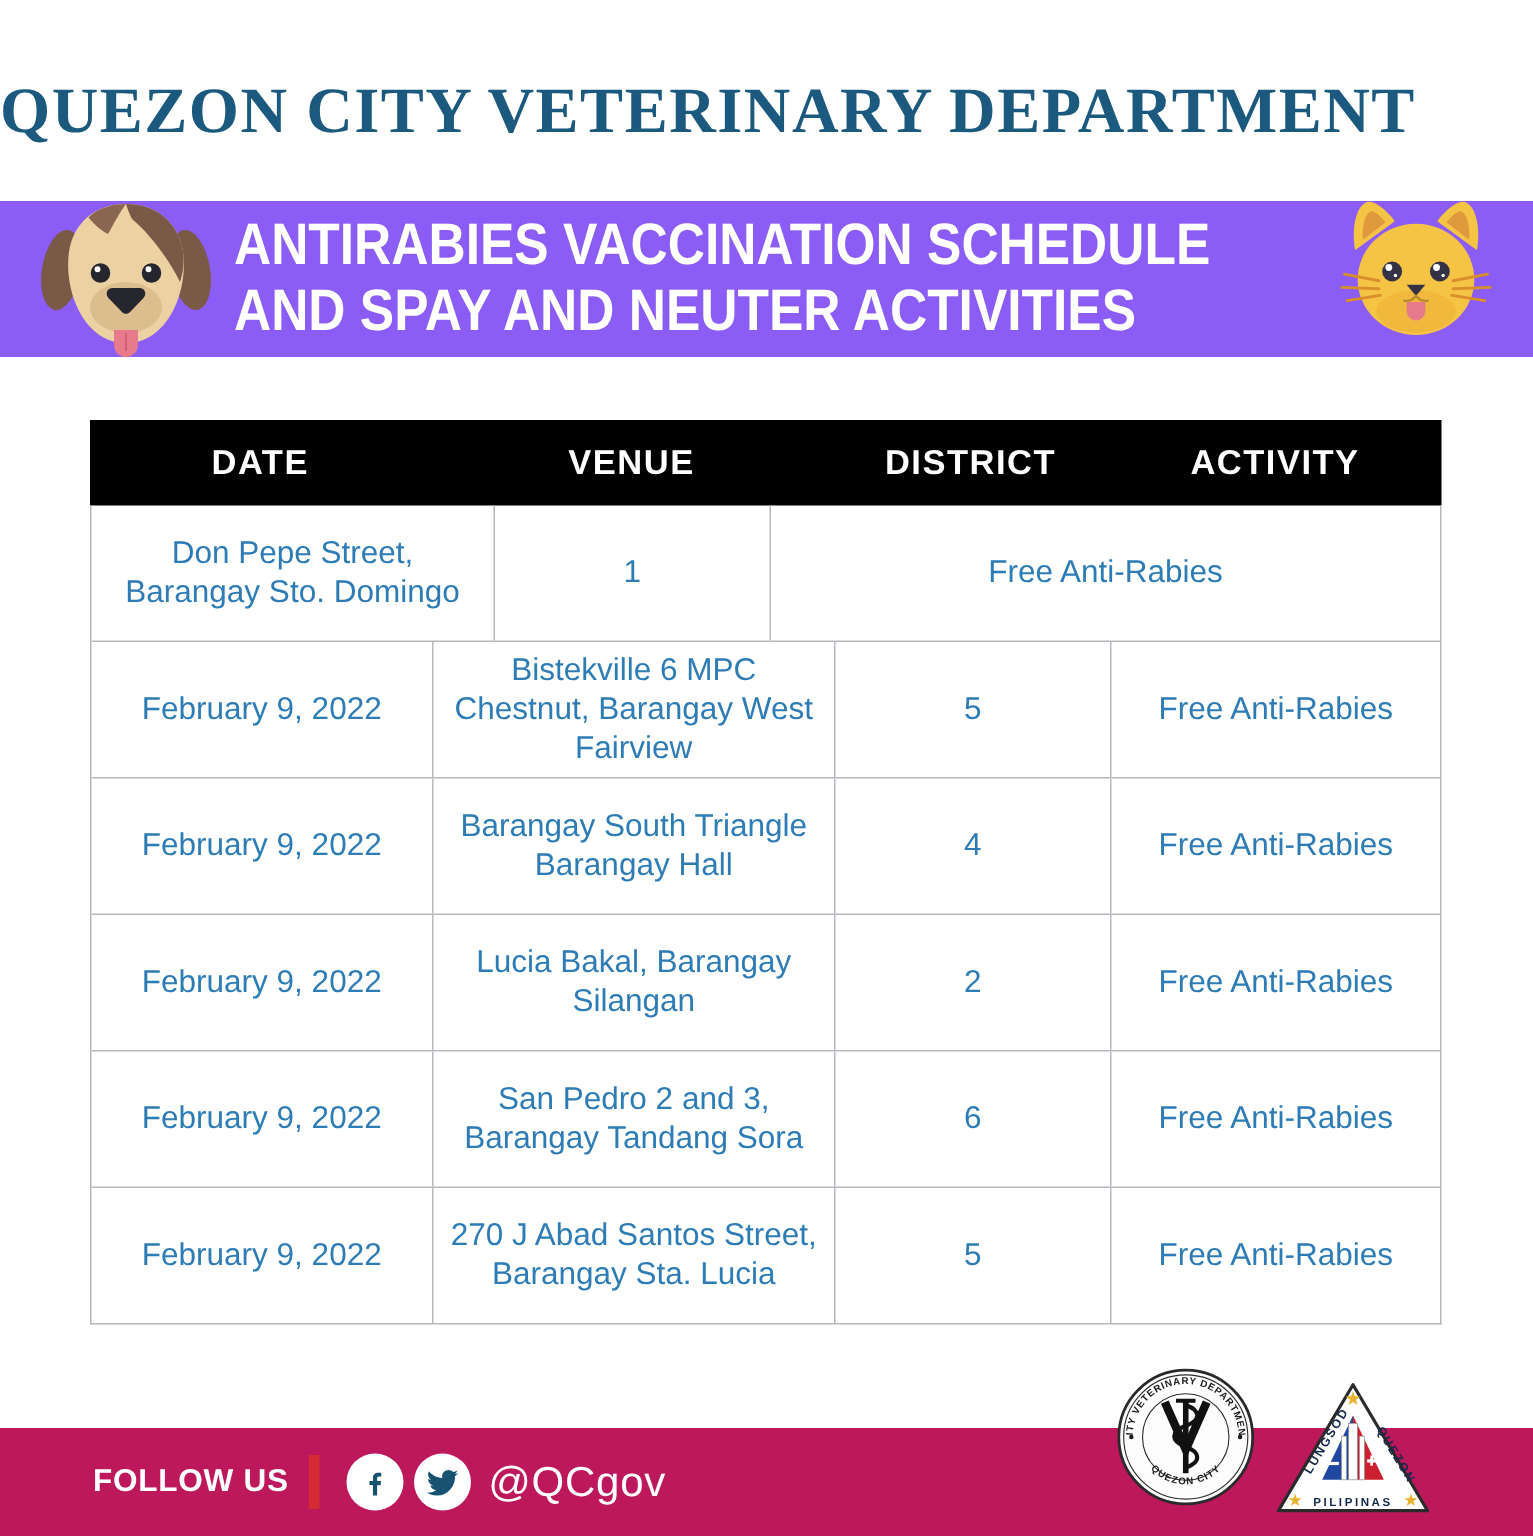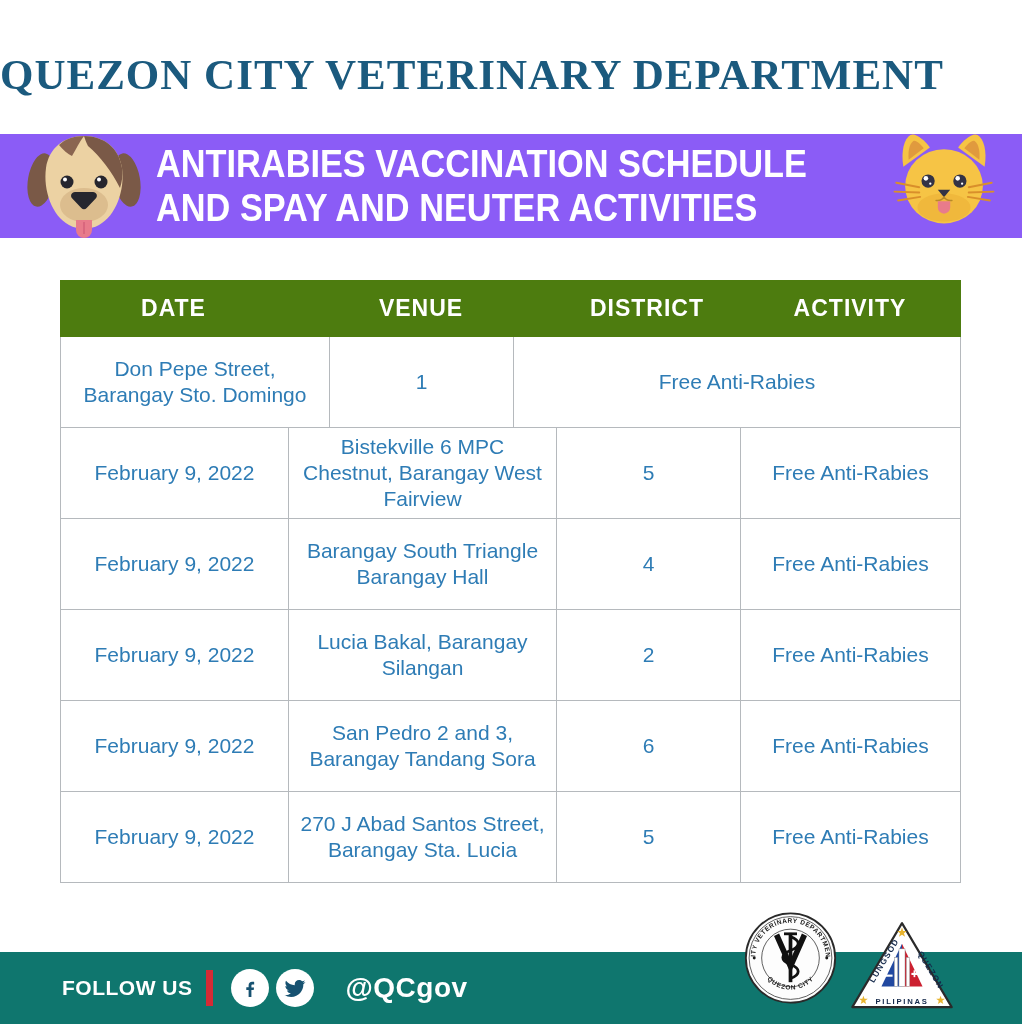--- a/index.html
+++ b/index.html
@@ -22,44 +22,44 @@
     position:absolute; left:156px; top:8px; color:#ffffff; font-weight:bold;
     font-size:39px; line-height:44px; white-space:nowrap;
     transform:scaleX(0.88); transform-origin:left center;
   }
   .dog-wrap { position:absolute; left:24px; top:-6px; width:120px; height:126px; }
   .cat-wrap { position:absolute; left:891px; top:-7px; width:106px; height:108px; }
   .dog-wrap svg, .cat-wrap svg { width:100%; height:100%; display:block; }
   
   .schedule-table { position:absolute; left:60px; top:280px; width:901px; }
   .thead {
-    display:flex; background:#4d7c0f; height:57px; align-items:center;
+    display:flex; background:#000000; height:57px; align-items:center;
     color:#ffffff; font-weight:bold; font-size:23px; letter-spacing:1px;
   }
   .th { text-align:center; }
   .tbody { border:1px solid #b5b9bd; border-top:none; }
   .tr { display:flex; height:90px; }
   .tr + .tr { border-top:1px solid #b5b9bd; }
   .td {
     display:flex; align-items:center; justify-content:center; text-align:center;
     color:#2e7cb5; font-size:21px; line-height:26px; padding:0 10px; box-sizing:border-box;
   }
   .td + .td { border-left:1px solid #b5b9bd; }
   .c0 { width:227px; } .c1 { width:268px; } .c2 { width:184px; } .c3 { flex:1; }
   
-  .footer { position:absolute; left:0; top:952px; width:1022px; height:72px; background:#0f766e; z-index:1; }
+  .footer { position:absolute; left:0; top:952px; width:1022px; height:72px; background:#be185d; z-index:1; }
   .footer-content { position:absolute; left:62px; top:0; height:72px; display:flex; align-items:center; }
   .follow-label { color:#ffffff; font-weight:bold; font-size:21px; letter-spacing:0.5px; white-space:nowrap; }
   .red-bar { width:7px; height:36px; background:#d42b35; margin-left:14px; margin-right:18px; }
   .social-circle {
     width:38px; height:38px; border-radius:50%; background:#ffffff;
     display:flex; align-items:center; justify-content:center; margin-right:7px;
   }
   .social-circle svg { width:24px; height:24px; display:block; }
-  .handle { color:#ffffff; font-size:28px; margin-left:24px; letter-spacing:0.5px;font-weight:bold; }
+  .handle { color:#ffffff; font-size:28px; margin-left:4px; letter-spacing:0.5px; }
   
   .seal { position:absolute; left:744px; top:910px; width:93px; height:96px; z-index:2; }
   .qc-logo { position:absolute; left:844px; top:918px; width:116px; height:96px; z-index:2; }
   .seal svg, .qc-logo svg { width:100%; height:100%; display:block; }
 </style>
 </head>
 <body>
 
 <div class="page-title">QUEZON CITY VETERINARY DEPARTMENT</div>
 

